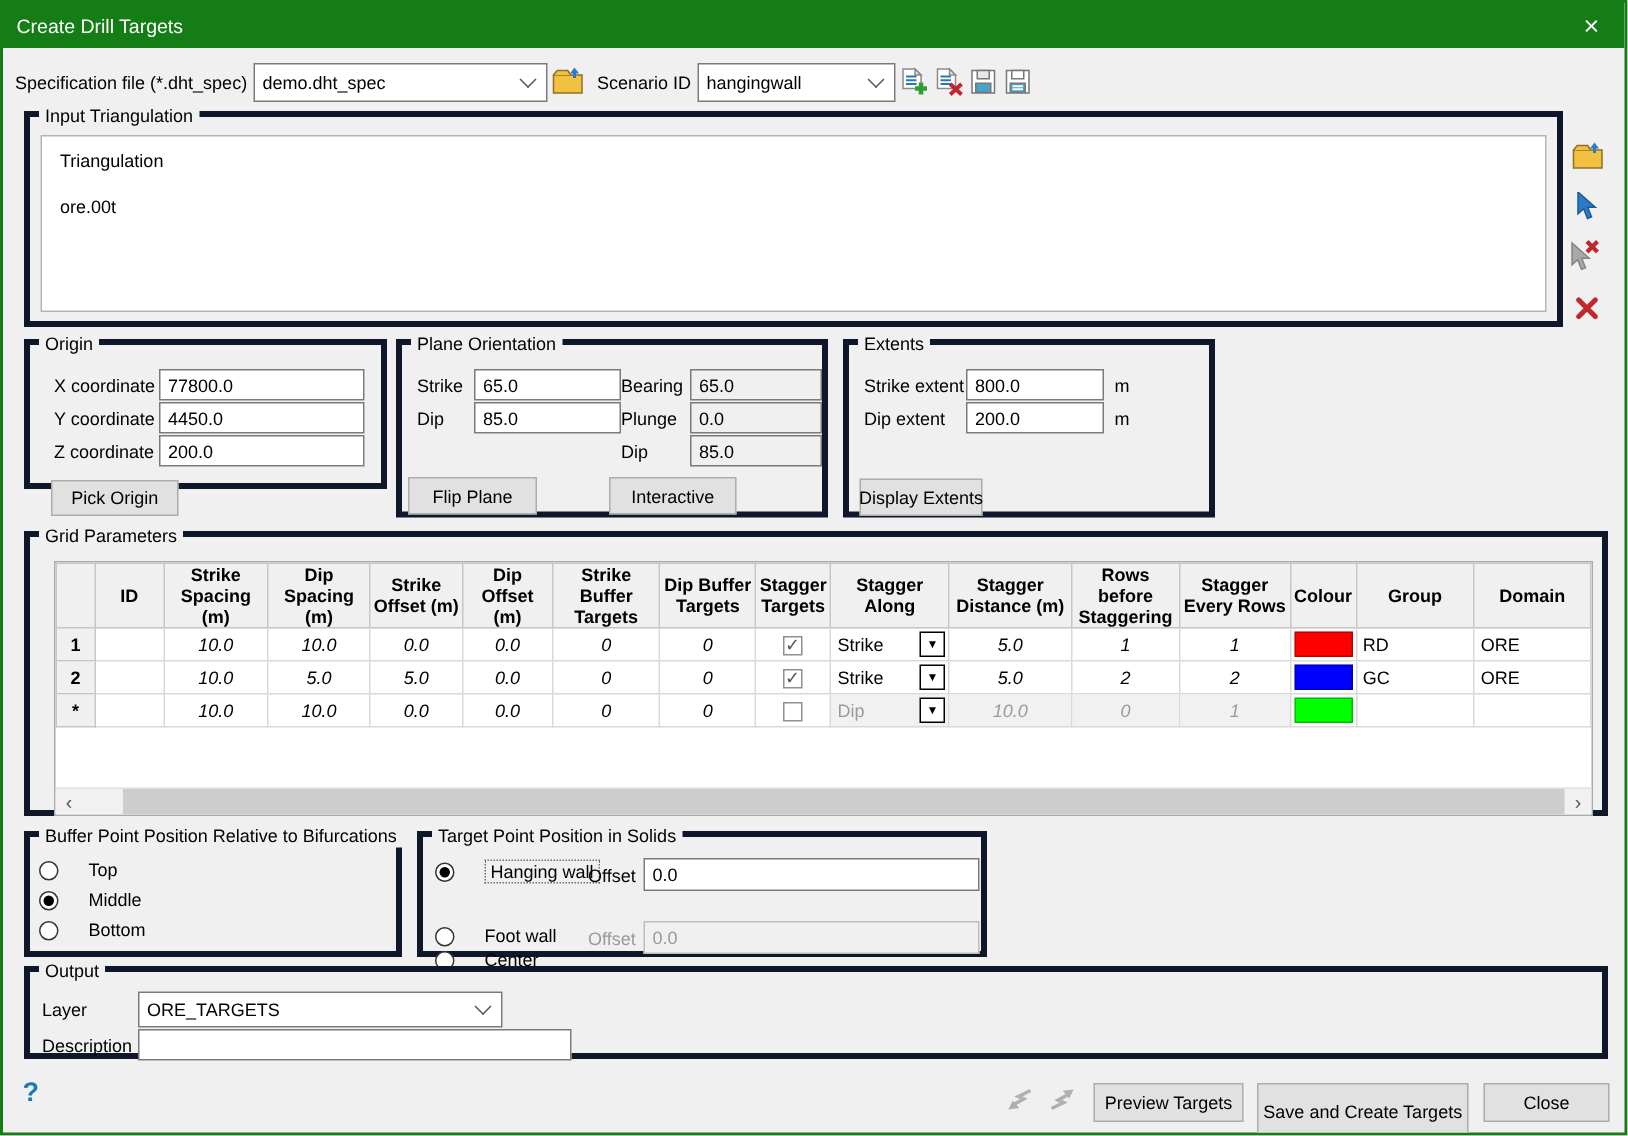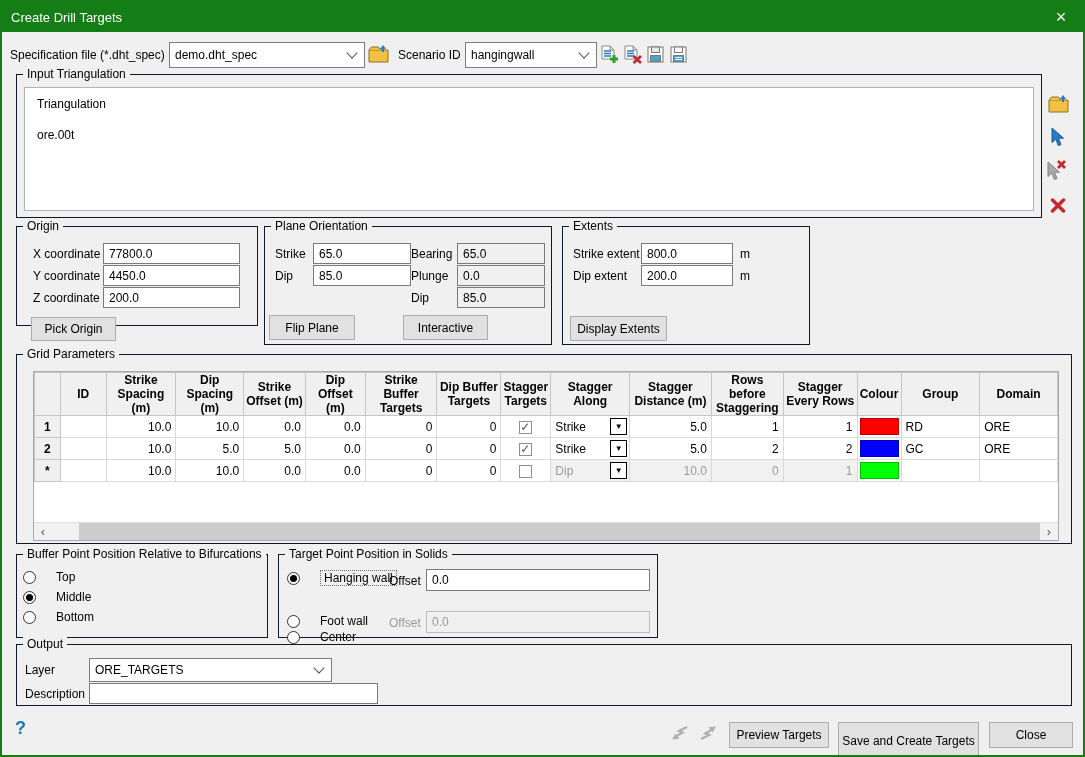--- a/index.html
+++ b/index.html
@@ -20,21 +20,21 @@
     display:flex;align-items:center;padding:0 5px;overflow:hidden;white-space:nowrap;}
   .tin.ro{background:#f0f0f0;}
   .tin.dis{background:#f0f0f0;border-color:#bdbdbd;color:#9a9a9a;}
   .btn{position:absolute;background:#e1e1e1;border:1px solid #adadad;box-sizing:border-box;
     display:flex;align-items:center;justify-content:center;white-space:nowrap;}
   .combo{position:absolute;background:#fff;border:1px solid #7a7a7a;box-sizing:border-box;
     display:flex;align-items:center;justify-content:space-between;padding:0 8px 0 5px;overflow:hidden;}
   .combo .cv{white-space:nowrap;}
   .chev{width:7px;height:7px;border-right:1.6px solid #555;border-bottom:1.6px solid #555;
     transform:rotate(45deg);margin-top:-4px;flex:none;}
-  .grp{position:absolute;border:1px solid #0f172a;background:#f0f0f0;box-sizing:border-box;}
+  .grp{position:absolute;border:4px solid #0f172a;background:#f0f0f0;box-sizing:border-box;}
   .grp-title{position:absolute;top:-8px;left:6px;background:#f0f0f0;padding:0 4px;line-height:15px;white-space:nowrap;}
   .radio-row{display:flex;align-items:center;gap:20px;height:20px;}
   .radio{width:13px;height:13px;border:1px solid #333;border-radius:50%;background:#fff;
     position:relative;flex:none;box-sizing:border-box;}
   .radio.checked::after{content:"";position:absolute;left:2px;top:2px;right:2px;bottom:2px;
     background:#000;border-radius:50%;}
   .iconbtn{position:absolute;display:flex;align-items:center;justify-content:center;}
   .focus-dotted{border:1px dotted #707070;padding:0 3px;}
   
   .listbox{position:absolute;left:7px;top:12px;right:7px;bottom:6px;background:#fff;
@@ -43,21 +43,21 @@
   .listbox .list-items{position:absolute;left:12px;top:36px;right:6px;}
   .list-item{height:22px;display:flex;align-items:center;}
   
   #grid-box{position:absolute;left:16px;top:16px;width:1026px;height:170px;background:#fff;
     border:1px solid #a9a9a9;box-sizing:border-box;overflow:hidden;}
   #grid-table{border-collapse:collapse;table-layout:fixed;}
   #grid-table th{background:#f0f0f0;border:1px solid #c6c6c6;font-weight:bold;font-size:12px;
     white-space:pre-line;height:36px;padding:0 2px;box-sizing:border-box;line-height:14px;}
   #grid-table td{border:1px solid #d9d9d9;height:22px;font-size:12px;padding:0 4px;
     box-sizing:border-box;background:#fff;overflow:hidden;white-space:nowrap;}
-  #grid-table td.num{text-align:right;}
+  #grid-table td.num{text-align:center;font-style:italic;}
   #grid-table td.left{text-align:left;}
   #grid-table th.rowhdr,#grid-table td.rowhdr{background:#f0f0f0;font-weight:bold;
     text-align:center;border-color:#c6c6c6;padding:0;}
   #grid-table td.dis{background:#f1f1f1;color:#9b9b9b;}
   #grid-table td.cbcell{text-align:center;padding:0;}
   .cb{width:13px;height:13px;border:1px solid #8f8f8f;background:#fff;display:inline-block;
     position:relative;box-sizing:border-box;vertical-align:middle;}
   .cb.checked::after{content:"\2713";position:absolute;left:0px;top:-2px;font-size:12px;color:#555;}
   #grid-table td.ddcell{position:relative;padding-right:23px;}
   .ddbtn{position:absolute;right:2px;top:2px;width:17px;height:17px;border:1px solid #000;
@@ -214,21 +214,21 @@
     <span class="lbl" style="left:10px;top:20px;">Strike extent</span>
     <div class="tin" style="left:78px;top:16px;width:92px;height:21px;">
         <span>800.0</span>
       </div>
     <span class="lbl" style="left:177px;top:20px;">m</span>
     <span class="lbl" style="left:10px;top:42px;">Dip extent</span>
     <div class="tin" style="left:78px;top:38px;width:92px;height:21px;">
         <span>200.0</span>
       </div>
     <span class="lbl" style="left:177px;top:42px;">m</span>
-    <div class="btn" style="left:7px;top:89px;width:97px;height:25px;">Display Extents</div>
+    <div class="btn" style="left:7px;top:89px;width:82px;height:25px;">Display Extents</div>
   </div>
 
   <div class="grp" style="left:14px;top:352px;width:1056px;height:190px;">
     <span class="grp-title">Grid Parameters</span>
     <div id="grid-box">
       <table id="grid-table">
           <colgroup>
             <col style="width: 26px;">
             <col style="width: 46px;">
             <col style="width: 70px;">

